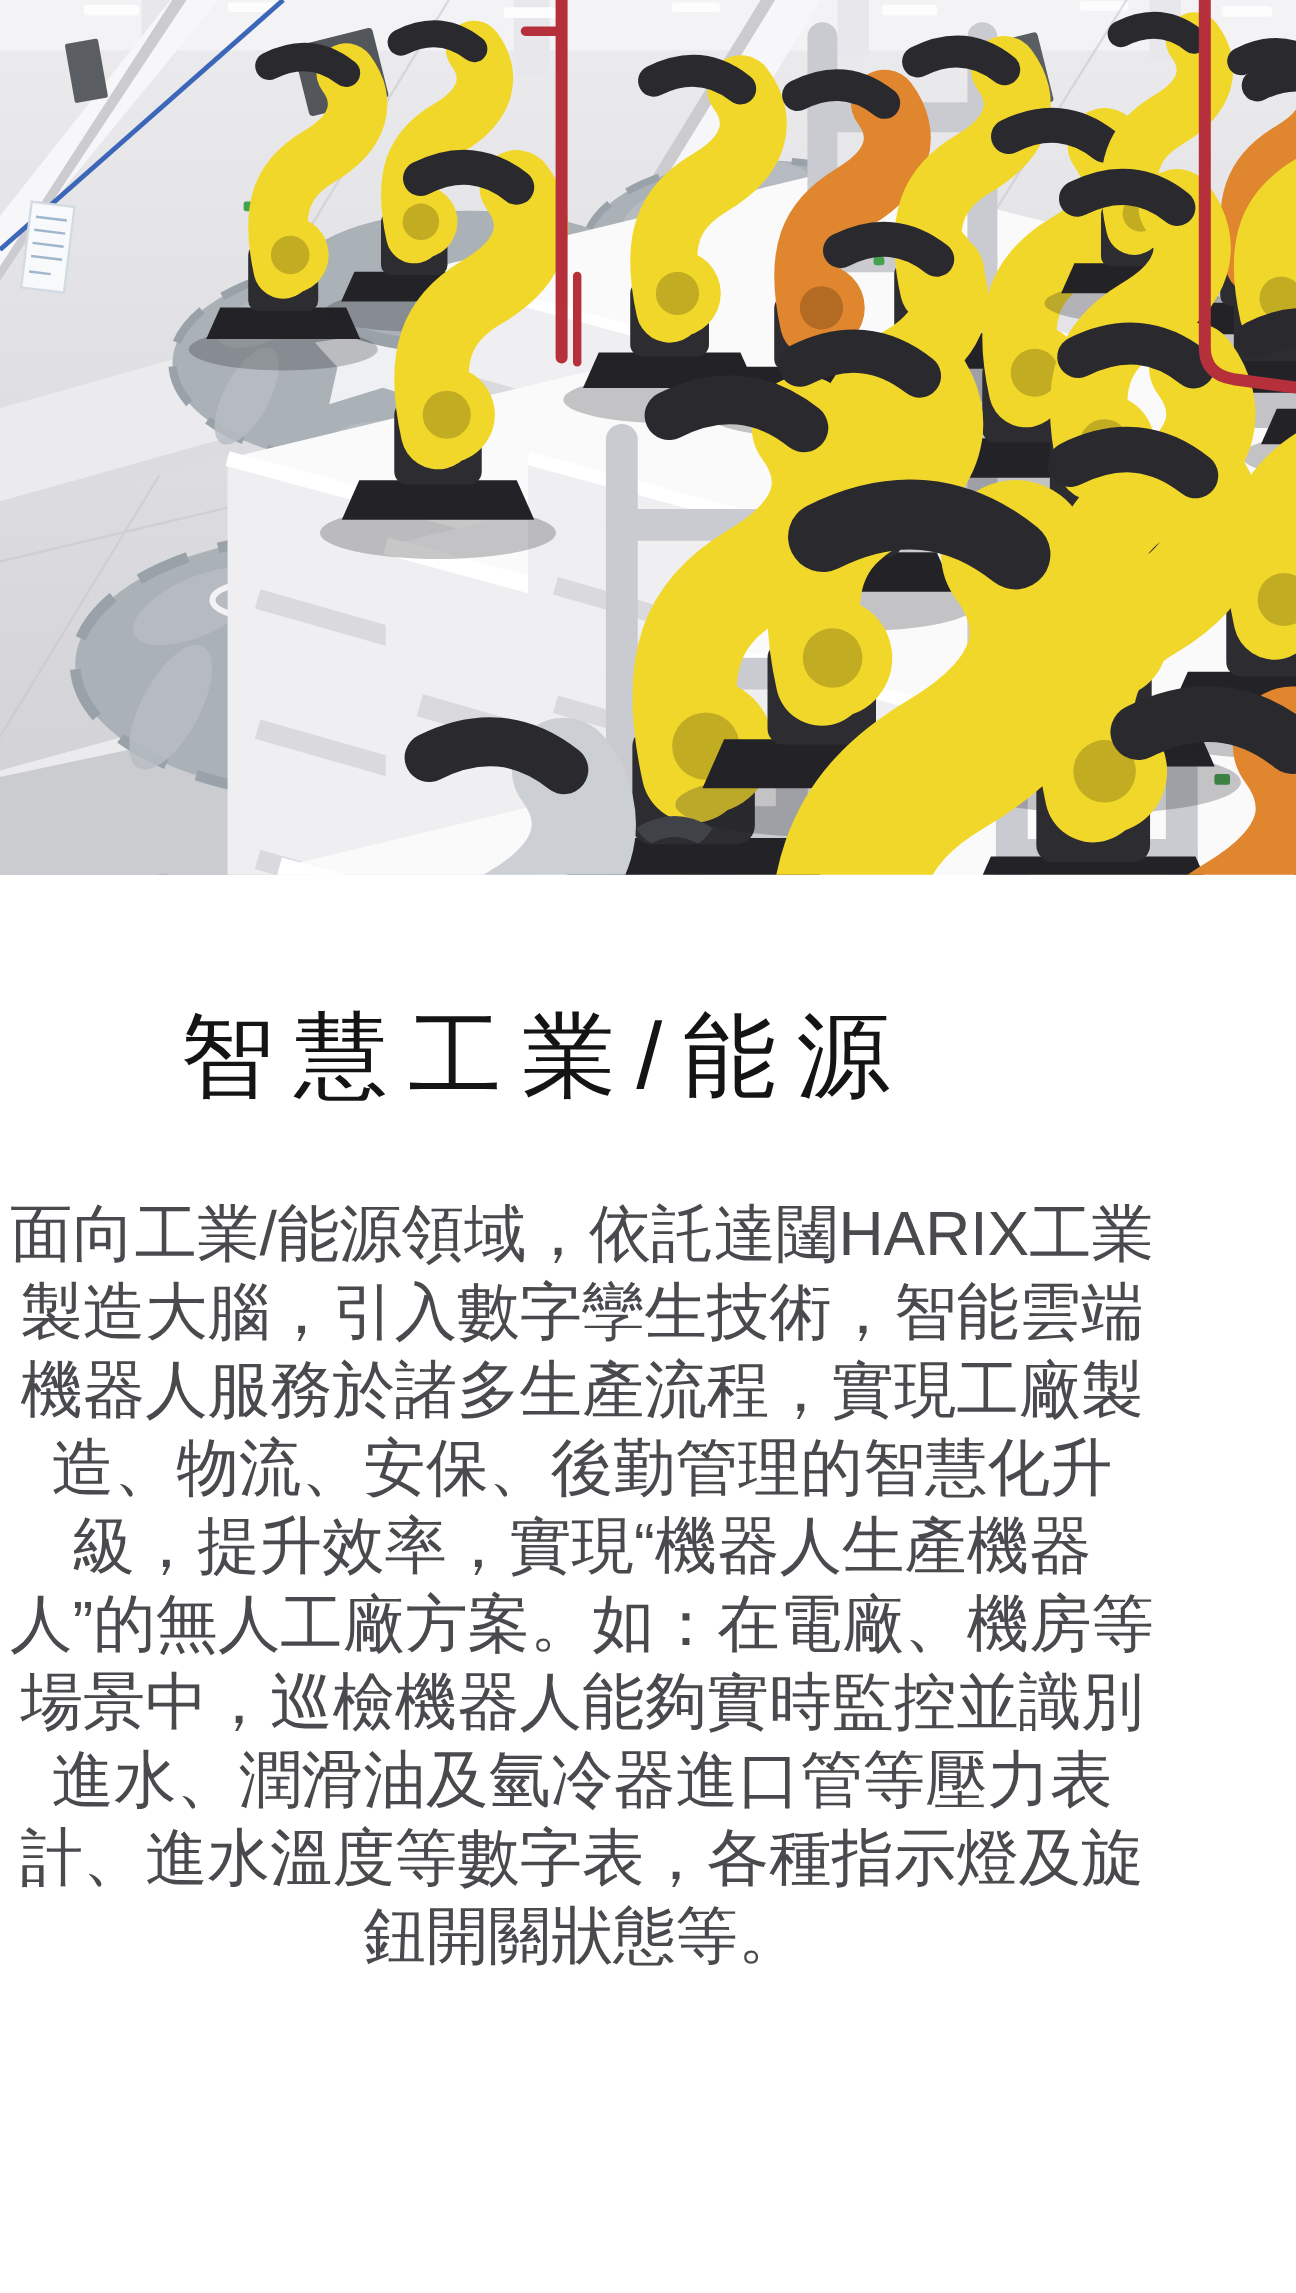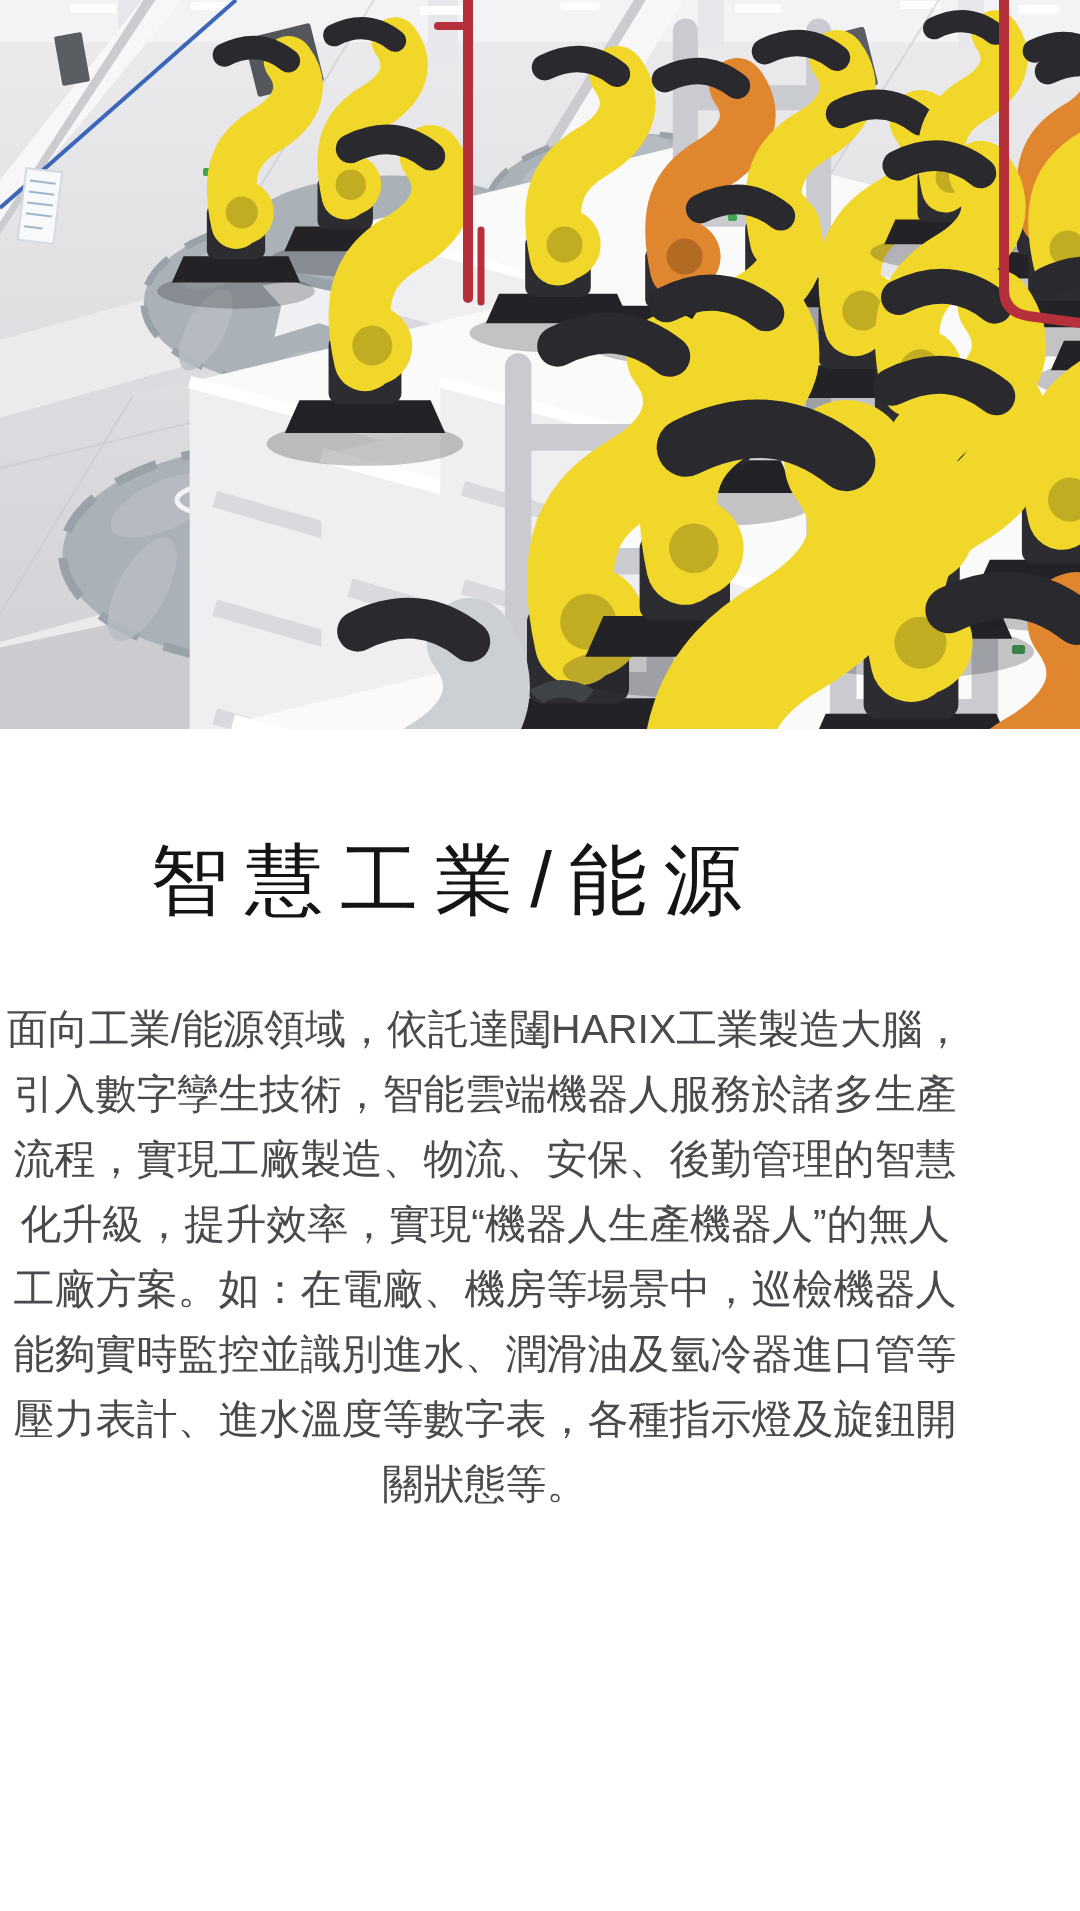--- a/index.html
+++ b/index.html
@@ -23,21 +23,21 @@
   .content{width:892px;text-align:center;}
   .title{
     margin:112px 0 0 0;font-size:78px;line-height:78px;font-weight:500;
     color:#141414;letter-spacing:17px;padding-left:17px;white-space:nowrap;
   }
   .subtitle{
     margin-top:44px;font-size:56px;line-height:80px;font-weight:400;
     color:#414145;letter-spacing:3px;
   }
   .body-text{
-    width:970px;margin:78px auto 0 auto;font-size:41px;line-height:65px;
+    width:970px;margin:78px auto 0 auto;font-size:52px;line-height:65px;
     font-weight:400;color:#4a4a4e;letter-spacing:0;text-align:center;
   }
 </style>
 </head>
 <body>
 
 <svg class="hero" viewBox="0 0 1080 729" preserveAspectRatio="none" xmlns="http://www.w3.org/2000/svg">
   <defs>
     <linearGradient id="gFloor" x1="0" y1="0" x2="0" y2="1">
       <stop offset="0" stop-color="#ececef"></stop>

